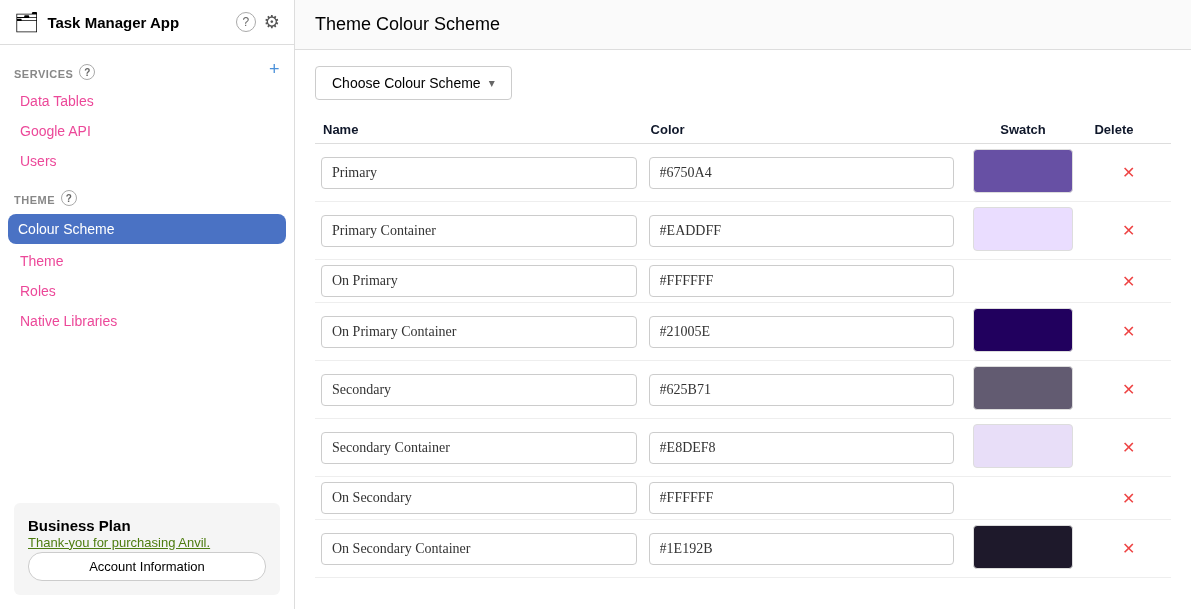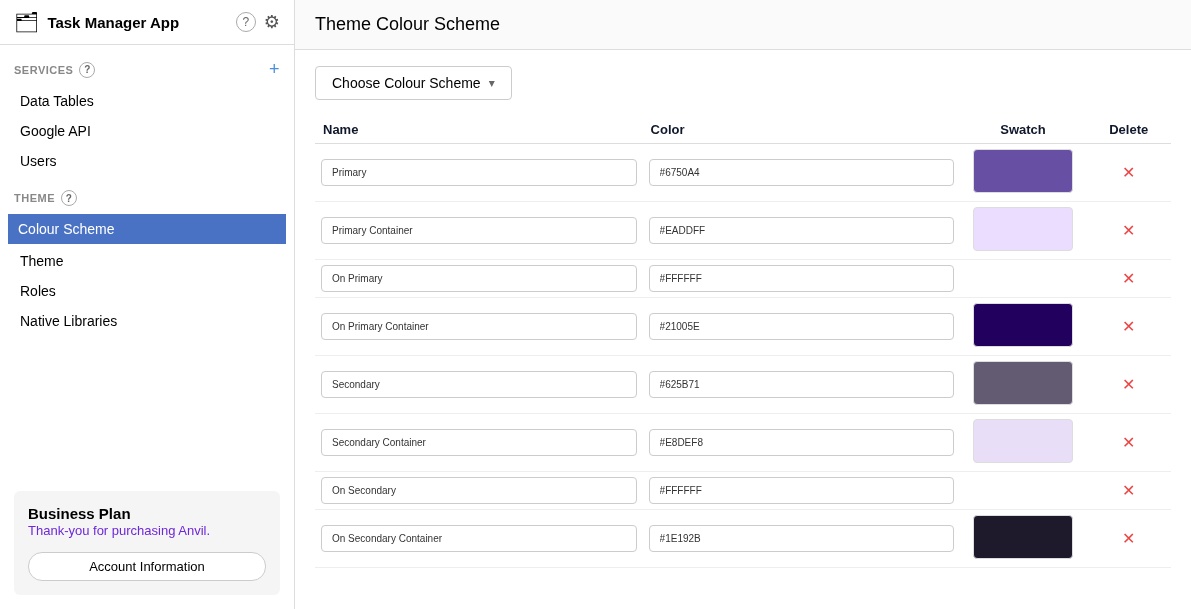--- a/index.html
+++ b/index.html
@@ -40,21 +40,21 @@
       cursor: pointer;
     }
     .gear-icon {
       font-size: 18px;
       color: #555;
       cursor: pointer;
     }
 
     .section-label {
       display: flex;
-      align-items: center;
+      align-items: flex-end;
       gap: 6px;
       padding: 14px 14px 6px;
       font-size: 11px;
       font-weight: 700;
       color: #888;
       text-transform: uppercase;
       letter-spacing: 0.5px;
     }
     .section-label .help-icon {
       font-size: 10px;
@@ -63,50 +63,50 @@
     .section-label .add-icon {
       margin-left: auto;
       font-size: 18px;
       color: #4a90d9;
       cursor: pointer;
       font-weight: 400;
     }
 
     .nav-item {
       padding: 7px 14px 7px 20px;
-      color: #000000;
+      color: #ec4899;
       cursor: pointer;
       font-size: 14px;
     }
     .nav-item.active {
       background: #4a72c4;
       color: #fff;
-      border-radius: 0;
+      border-radius: 8px;
       margin: 2px 8px;
       padding: 7px 10px;
     }
 
     .sidebar-bottom {
       margin-top: auto;
       padding: 14px;
     }
     .plan-box {
       background: #f5f5f5;
       border-radius: 6px;
       padding: 14px;
     }
     .plan-title {
       font-weight: 700;
       font-size: 15px;
     }
     .plan-desc {
       font-size: 13px;
-      color: #6d28d9;
-      margin-bottom: 12px;
+      color: #4d7c0f;
       line-height: 1.4;
+      text-decoration: underline;
     }
     .account-btn {
       border: 1px solid #ccc;
       background: #fff;
       padding: 6px 14px;
       border-radius: 14px;
       cursor: pointer;
       font-size: 13px;
       width: 100%;
     }
@@ -153,37 +153,38 @@
     }
     .color-table thead tr th {
       text-align: left;
       font-weight: 600;
       font-size: 13px;
       padding: 6px 8px;
       border-bottom: 1px solid #ddd;
       color: #0f172a;
     }
     .color-table thead tr th.col-swatch { text-align: center; }
-    .color-table thead tr th.col-delete { text-align: center; }
+    .color-table thead tr th.col-delete { }
 
     .color-table tbody tr td {
       padding: 5px 6px;
       border-bottom: 1px solid #eee;
       vertical-align: middle;
     }
 
     .name-input, .color-input {
       width: 100%;
       padding: 7px 10px;
       border: 1px solid #ccc;
       border-radius: 4px;
-      font-size: 10px;
+      font-size: 14px;
       color: #333;
       background: #fff;
       outline: none;
+      font-family: Liberation Serif, serif;
     }
 
     .swatch-cell {
       text-align: center;
     }
     .swatch-box {
       width: 100px;
       height: 44px;
       border-radius: 4px;
       display: inline-block;

